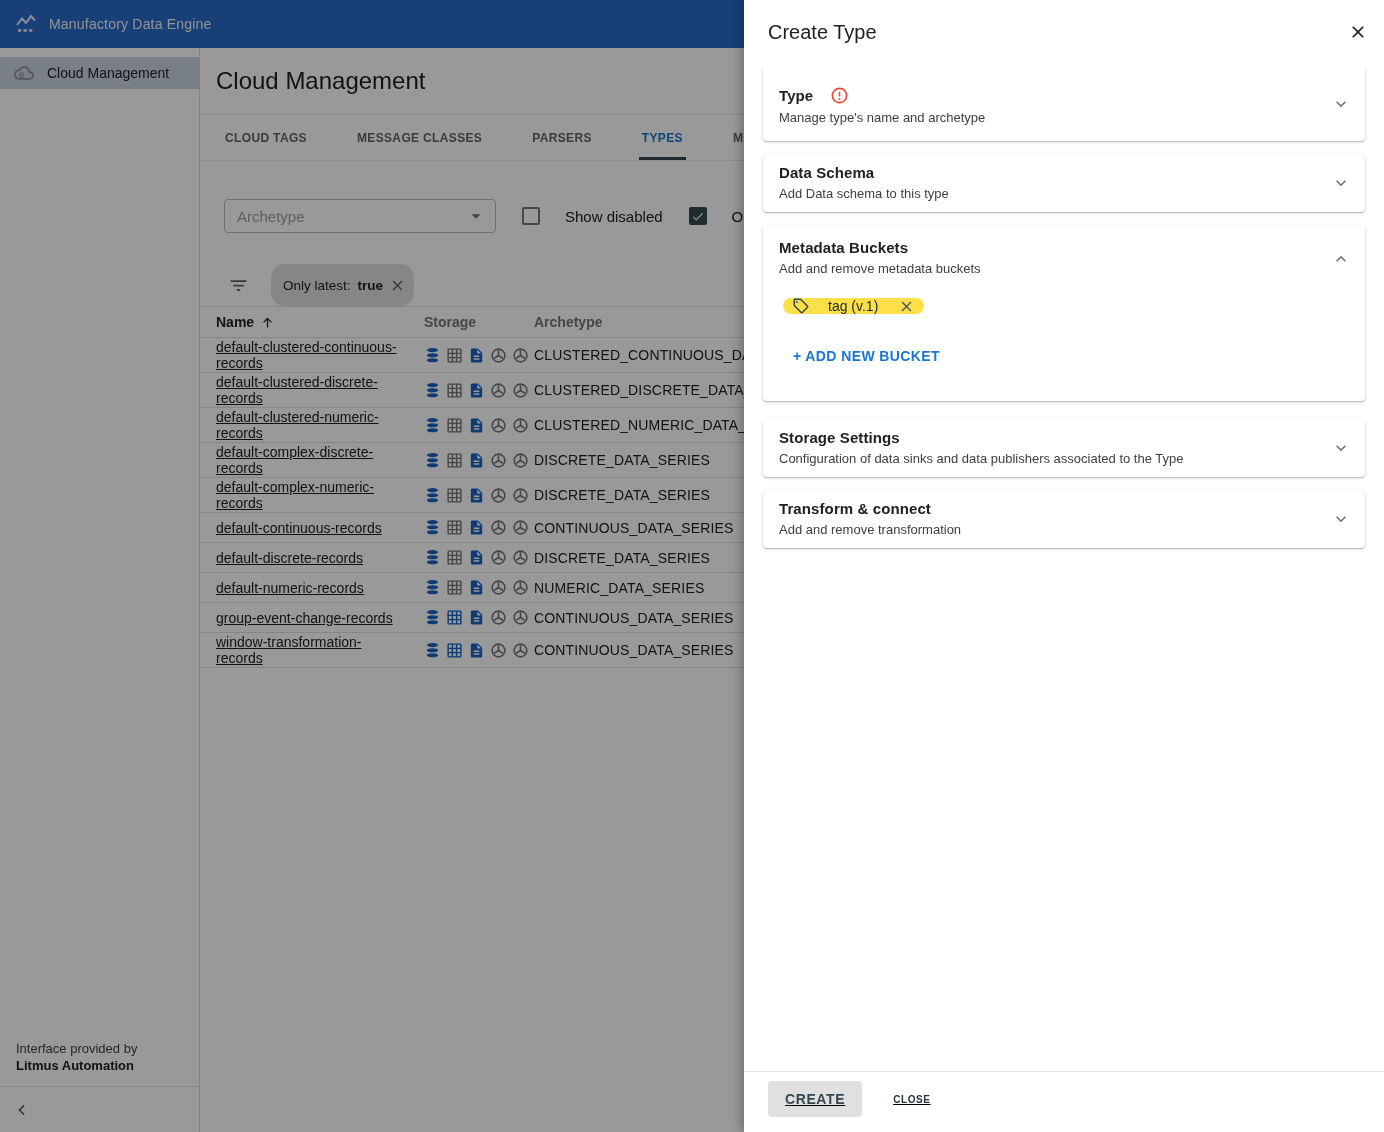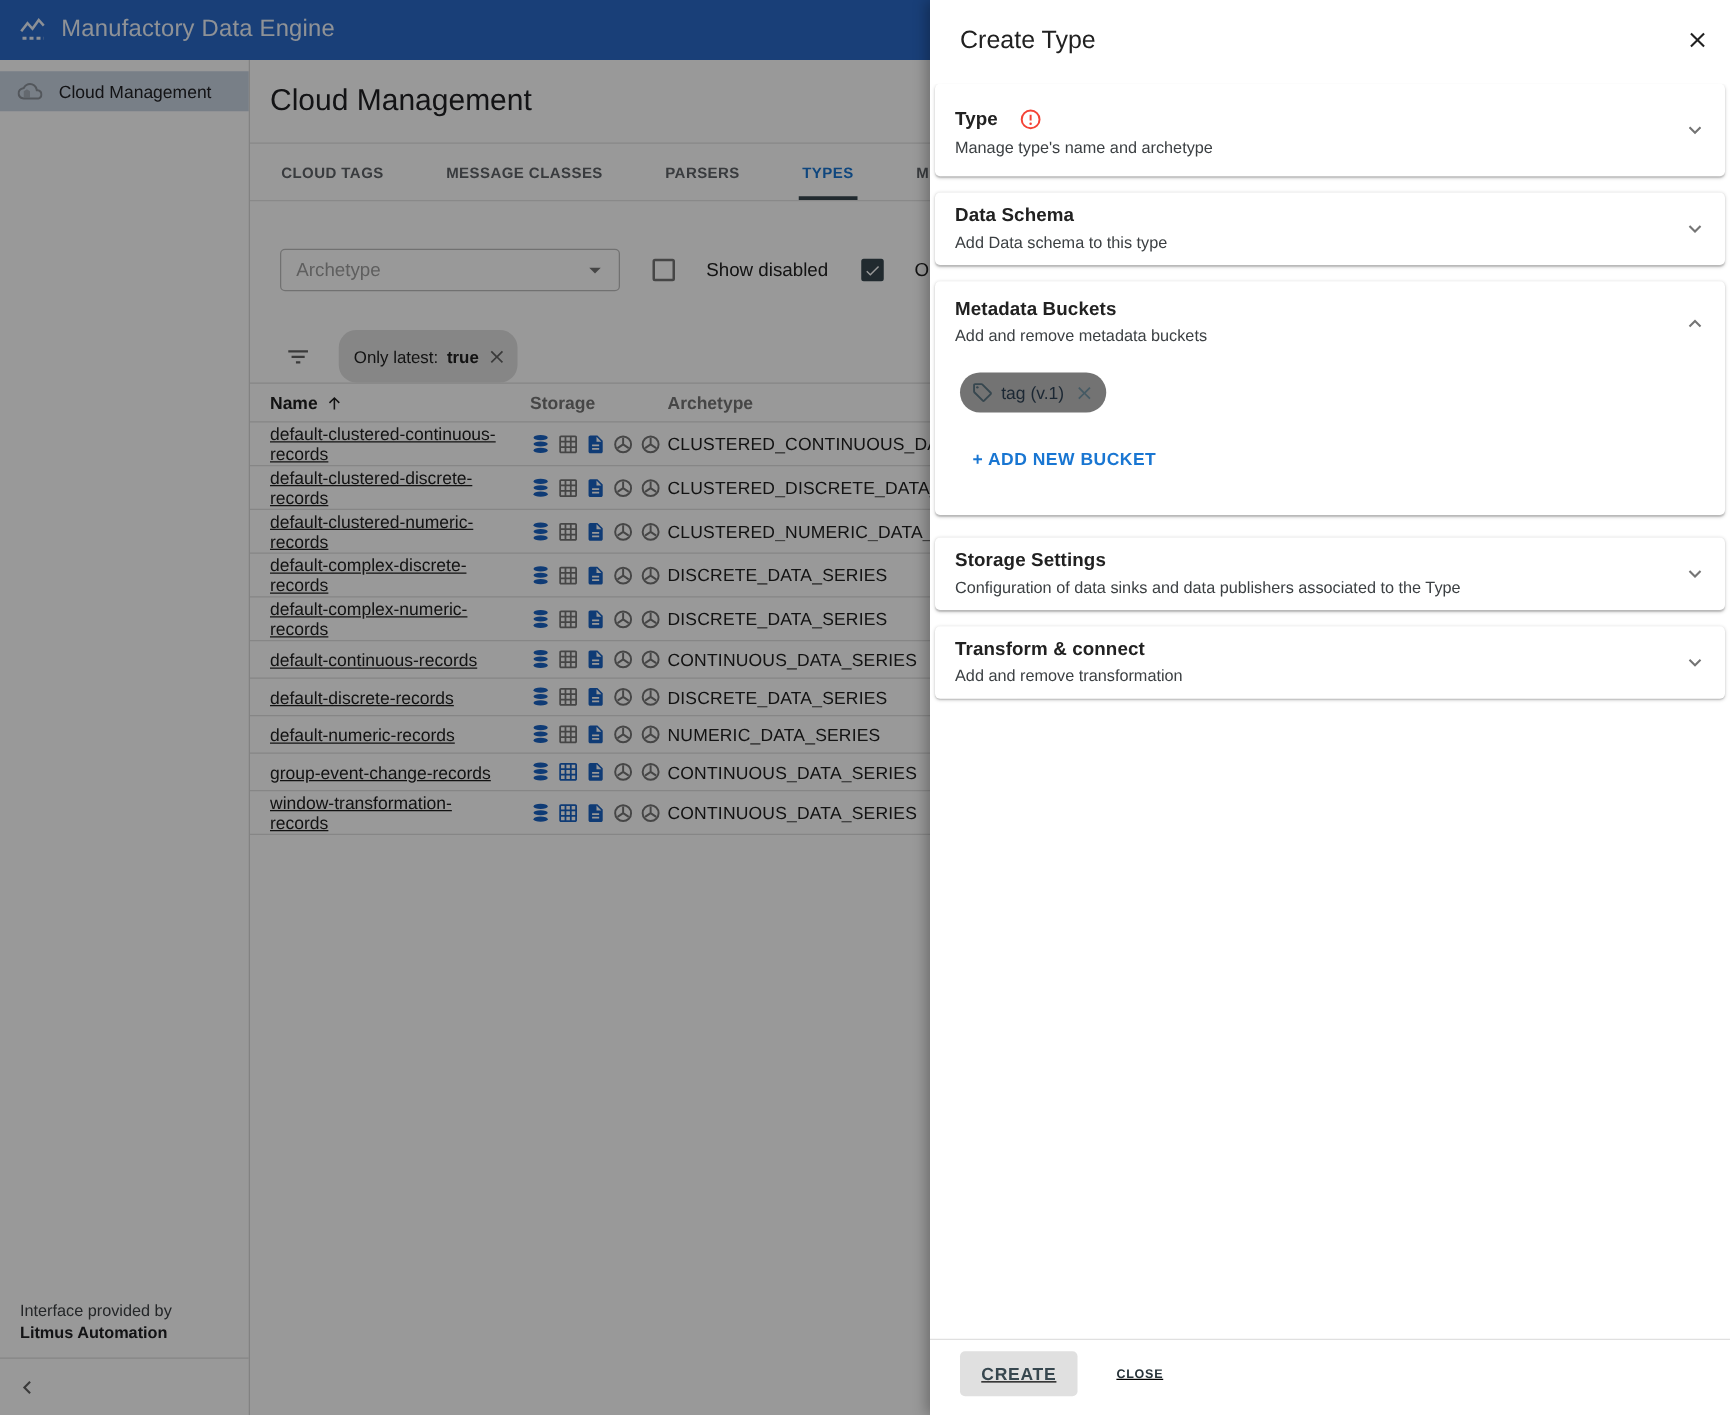--- a/index.html
+++ b/index.html
@@ -2,21 +2,21 @@
 <html><head>
 <meta charset="utf-8">
 <style>
   * { margin:0; padding:0; box-sizing:border-box; }
   html,body { width:1384px; height:1132px; overflow:hidden; font-family:"Liberation Sans", sans-serif; background:#fff; }
   .app { position:absolute; inset:0; display:flex; flex-direction:column; }
 
   
   .topbar { height:48px; background:#2a69c8; display:flex; align-items:center; padding-left:14px; gap:11px; flex:none; }
   .topbar .logo { width:24px; height:24px; display:inline-flex; }
-  .topbar .apptitle { color:rgba(255,255,255,0.92); font-size:19px; letter-spacing:0.2px; }
+  .topbar .apptitle { color:rgba(255,255,255,0.92); font-size:14px; letter-spacing:0.2px; }
 
   .body { flex:1; display:flex; min-height:0; }
 
   
   .sidebar { width:200px; flex:none; background:#fff; border-right:1px solid #d9d9d9; position:relative; }
   .nav-item { margin-top:9px; height:32px; display:flex; align-items:center; gap:13px; padding-left:14px; font-size:14px; color:#202124; cursor:pointer; }
   .nav-item.selected { background:#c9d4e2; }
   .nav-item .icon { width:20px; height:20px; display:inline-flex; }
   .side-footer { position:absolute; left:0; right:0; bottom:0; }
   .side-credit { padding:10px 16px 12px; font-size:13px; color:#3c4043; line-height:17px; }
@@ -56,34 +56,34 @@
   .s-icon.blue { color:#1a63c4; }
   .cell-arch { font-size:14px; color:#212121; letter-spacing:0.15px; white-space:nowrap; overflow:hidden; }
 
   
   .backdrop { position:absolute; inset:0; background:rgba(0,0,0,0.4); z-index:50; }
   .drawer { position:absolute; top:0; right:0; width:640px; height:100%; background:#fff; z-index:60; box-shadow:-3px 0 10px rgba(0,0,0,0.28); display:flex; flex-direction:column; }
   .drawer-head { position:relative; padding:21px 24px 23px; }
   .drawer-title { font-size:20px; color:#212121; font-weight:400; }
   .drawer-close { position:absolute; right:16px; top:22px; width:20px; height:20px; display:inline-flex; cursor:pointer; color:#212121; }
 
-  .drawer-content { flex:1; padding:0 4px; overflow:hidden; }
+  .drawer-content { flex:1; padding:0 19px; overflow:hidden; }
   .card { background:#fff; border-radius:4px; margin-bottom:13px; padding:10px 16px 11px; box-shadow:0 1px 3px rgba(0,0,0,0.22), 0 1px 1px rgba(0,0,0,0.12); position:relative; }
   .card.first { padding-top:19px; padding-bottom:16px; }
   .card-titlerow { display:flex; align-items:center; gap:17px; }
   .card-title { font-size:15px; font-weight:bold; color:#212121; letter-spacing:0.1px; }
   .card-sub { margin-top:5px; font-size:13px; color:#3c4043; }
   .chev { position:absolute; right:14px; top:50%; transform:translateY(-50%); width:20px; height:20px; color:#757575; cursor:pointer; }
   .card.expanded .chev { top:24px; transform:none; }
   .chev.expanded svg { transform:rotate(180deg); }
   .error-icon { width:19px; height:19px; display:none; }
   .error-icon.show { display:inline-flex; }
 
   .bucket-area { margin-top:22px; }
-  .chip-blue { display:inline-flex; align-items:center; gap:6px; background:#737373; height:32px; border-radius:16px; padding:0 9px 0 9px; font-size:14px; color:#1b2733; margin-left:4px; }
+  .chip-blue { display:inline-flex; align-items:center; gap:18px; background:#fde047; height:16px; border-radius:16px; padding:0 9px 0 9px; font-size:14px; color:#1b2733; margin-left:4px; }
   .chip-blue .tagicon { width:18px; height:18px; display:inline-flex; color:#37474f; }
   .chip-blue .chip-x { color:#455a64; }
   .add-bucket { margin:29px 0 26px 14px; display:inline-block; color:#1976d2; font-size:14px; font-weight:bold; letter-spacing:0.4px; cursor:pointer; }
 
   .drawer-foot { border-top:1px solid #e0e0e0; padding:9px 24px 15px; display:flex; align-items:center; gap:19px;text-decoration:underline; }
   .btn-create { background:#e0e0e0; border:none; border-radius:4px; padding:10px 17px; font-size:14px; font-weight:bold; letter-spacing:0.6px; color:#37474f; cursor:pointer; font-family:inherit; }
   .btn-close { background:transparent; border:none; padding:10px 12px; font-size:10px; font-weight:bold; letter-spacing:0.6px; color:#263238; cursor:pointer; font-family:inherit; }
 </style>
 </head>
 <body>

